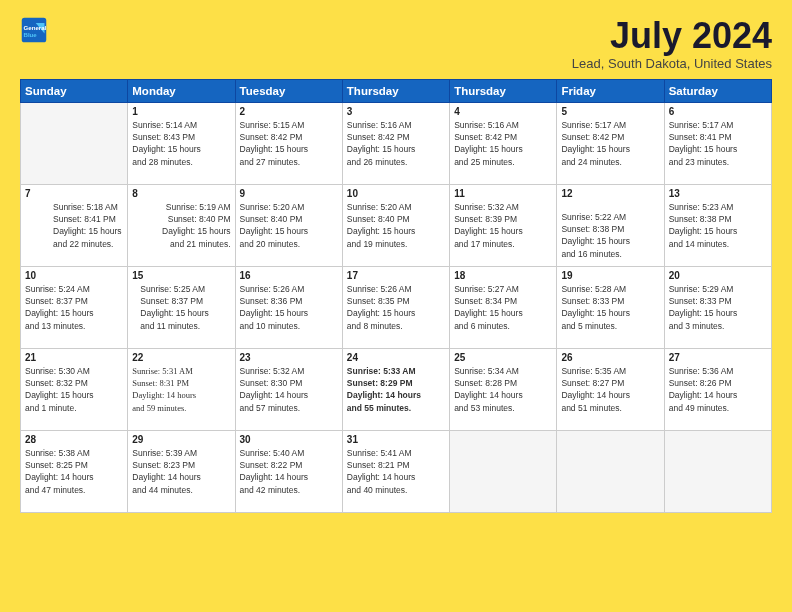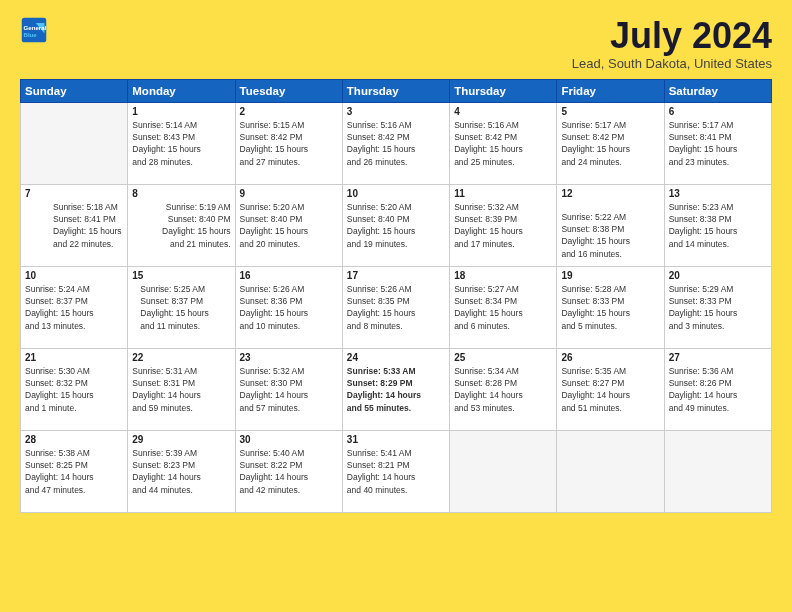--- a/index.html
+++ b/index.html
@@ -265,21 +265,21 @@
         <tr>
           <td>
             <span class="day-num">21</span>
             <div class="day-info" style="white-space: pre-line;">Sunrise: 5:30 AM
 Sunset: 8:32 PM
 Daylight: 15 hours
 and 1 minute.</div>
           </td>
           <td>
             <span class="day-num">22</span>
-            <div class="day-info" style="white-space: pre-line;">Sunrise: 5:31 AM
+            <div class="day-info" style="white-space: pre-line; font-family: Liberation Serif, serif;">Sunrise: 5:31 AM
 Sunset: 8:31 PM
 Daylight: 14 hours
 and 59 minutes.</div>
           </td>
           <td>
             <span class="day-num">23</span>
             <div class="day-info" style="white-space: pre-line;">Sunrise: 5:32 AM
 Sunset: 8:30 PM
 Daylight: 14 hours
 and 57 minutes.</div>

